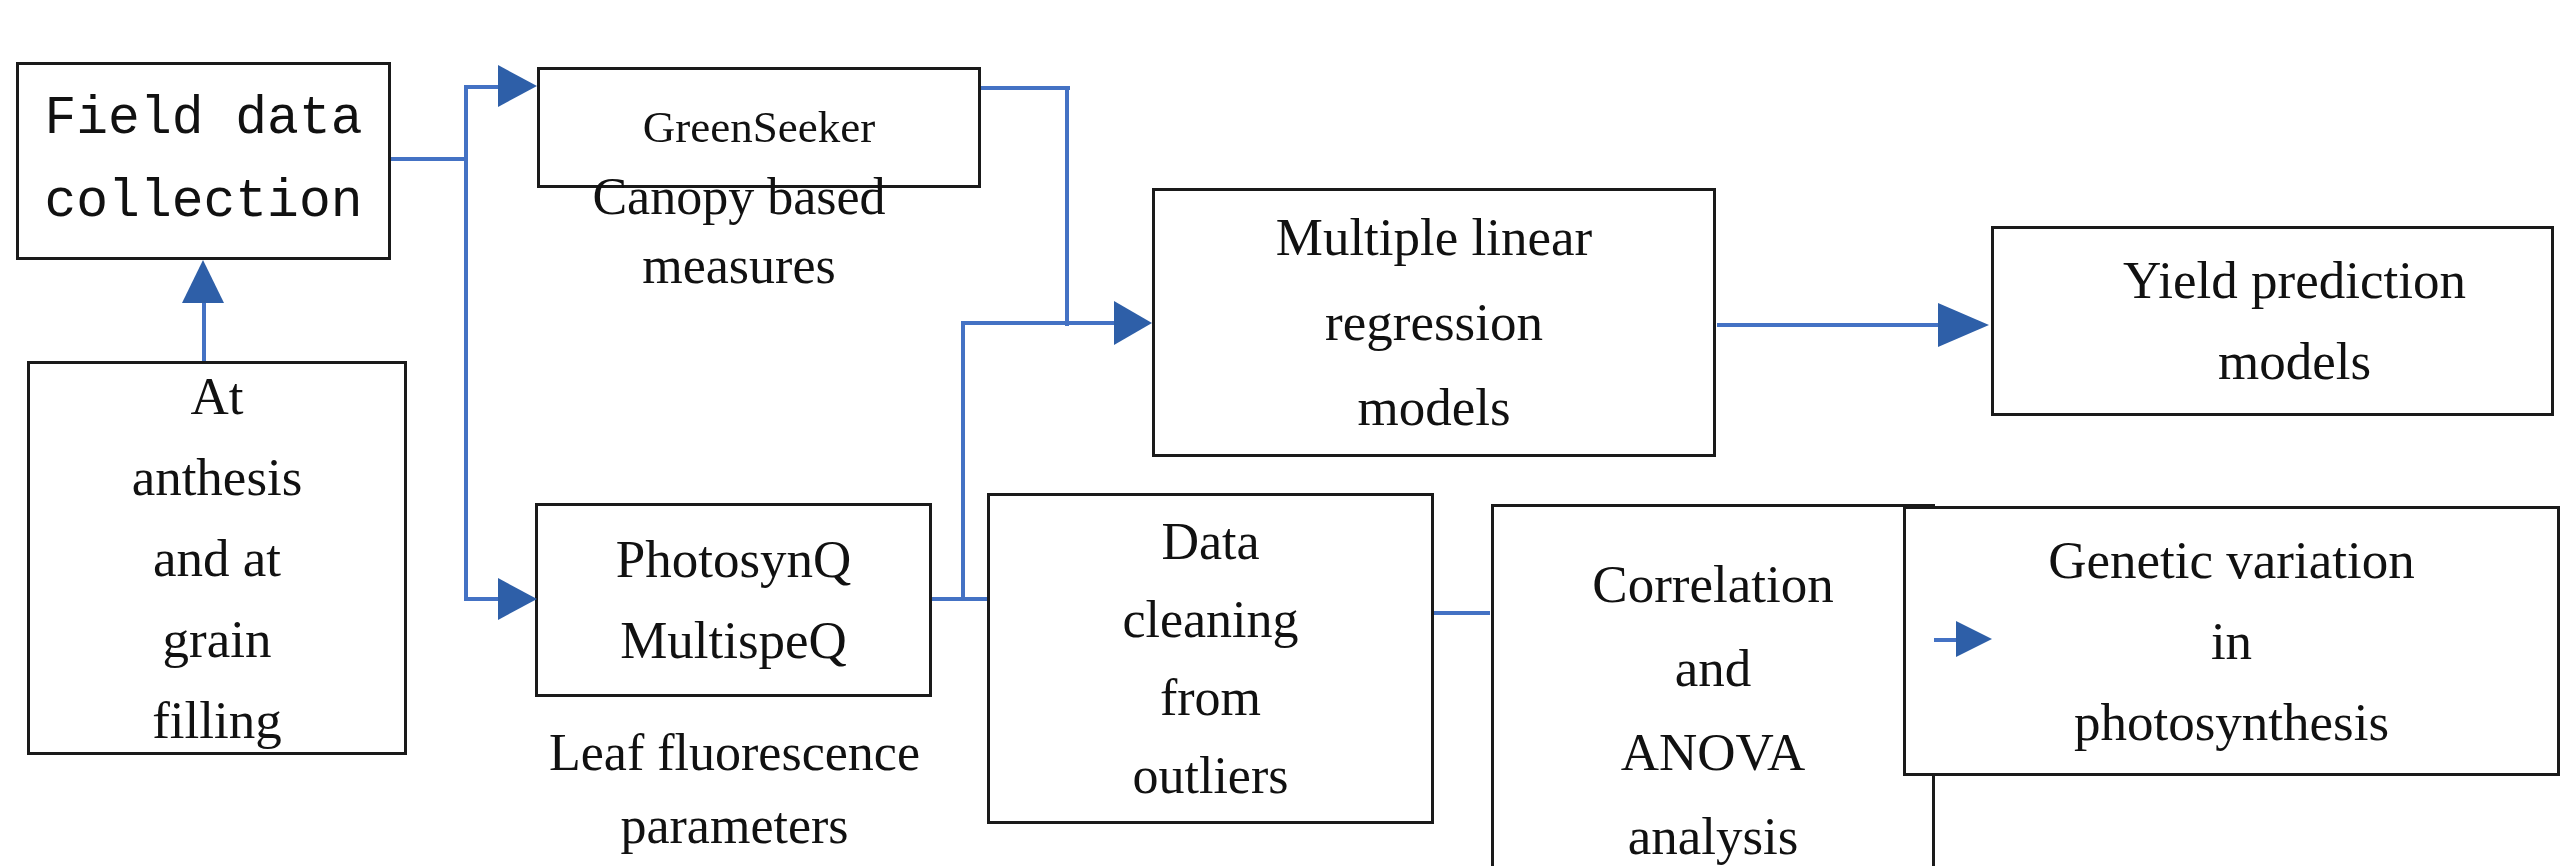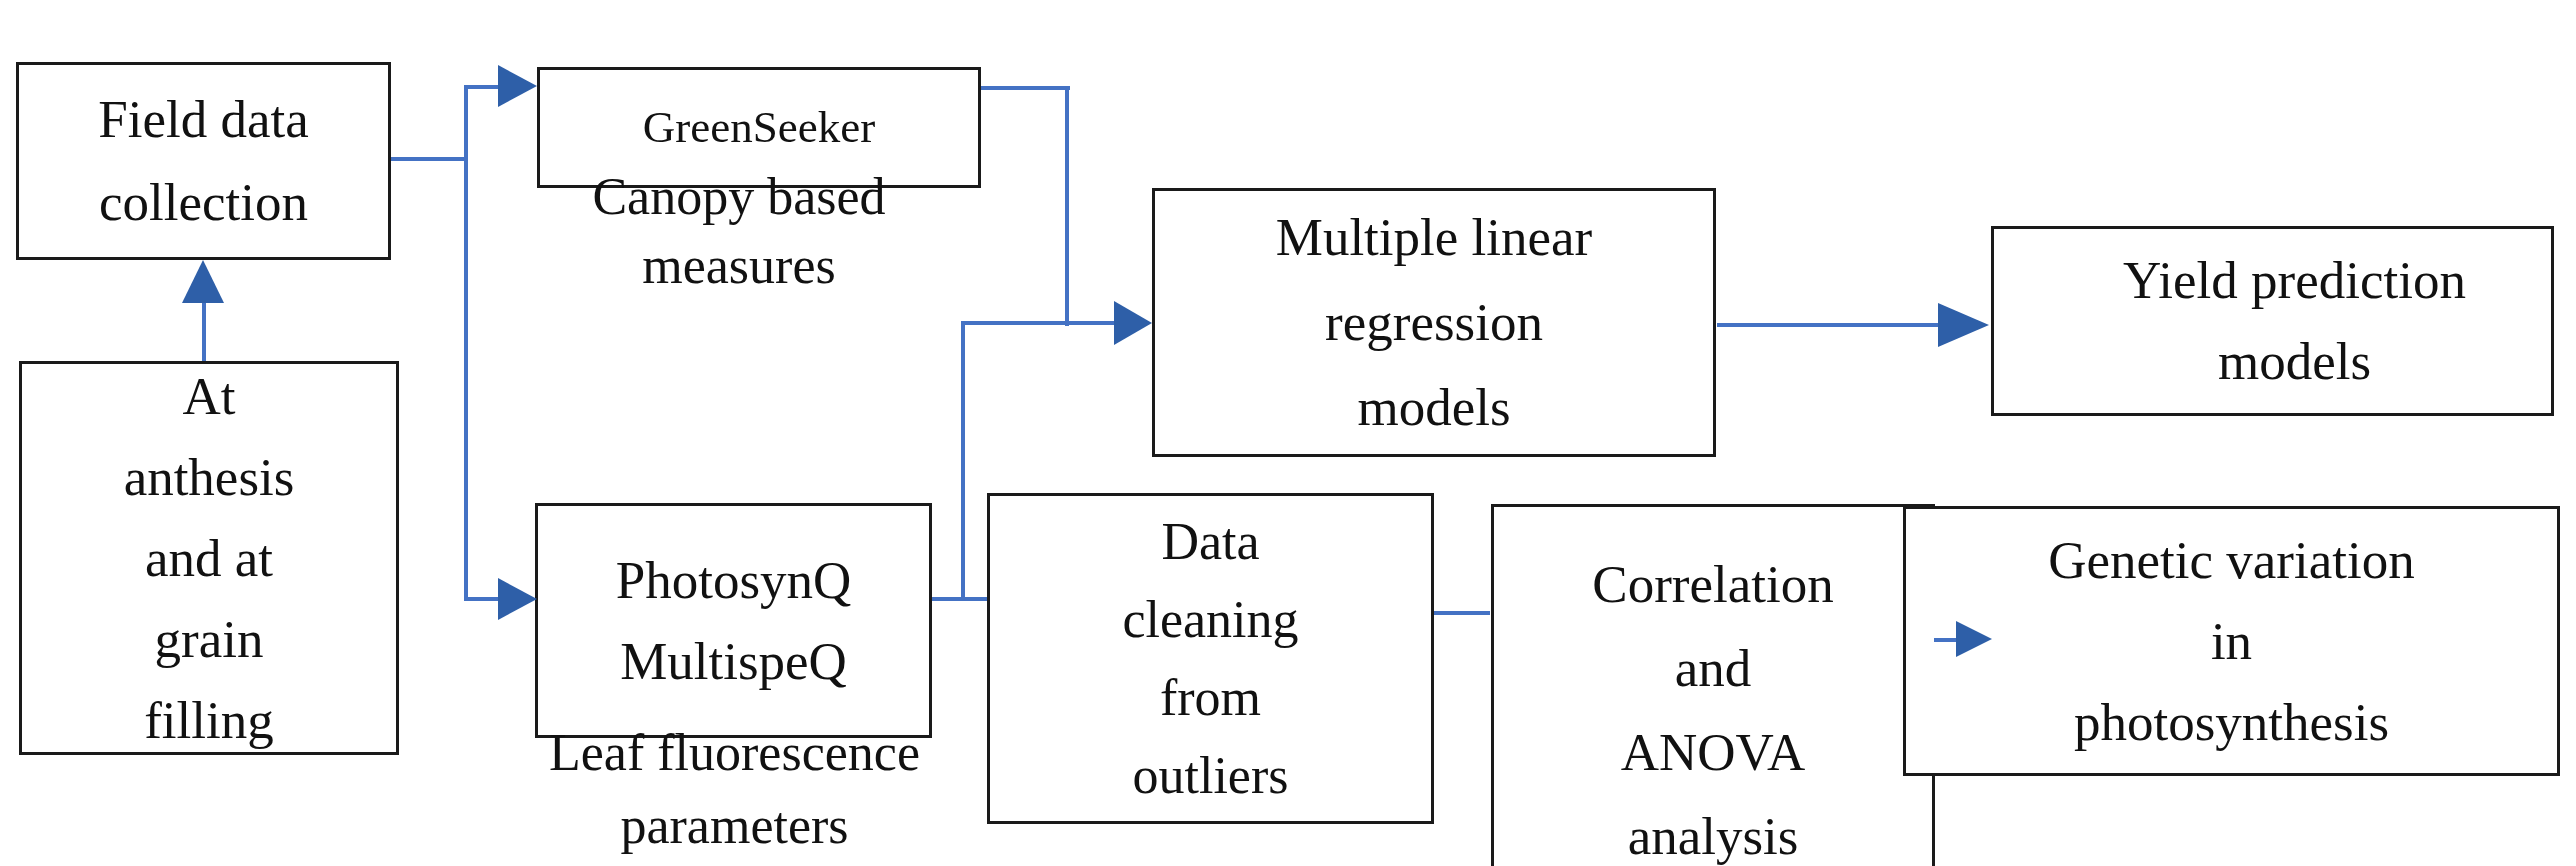--- a/index.html
+++ b/index.html
@@ -32,24 +32,24 @@
     display:flex;align-items:center;justify-content:center;
     text-align:center;
     white-space:pre-line;
   }
   .hline,.vline{position:absolute;background:var(--line);}
   .arr{position:absolute;width:0;height:0;}
   .arr-right{border-top:22px solid transparent;border-bottom:22px solid transparent;border-left:39px solid var(--arrow);}
   .arr-up{border-left:21px solid transparent;border-right:21px solid transparent;border-bottom:43px solid var(--arrow);}
 
   
-  .b-field      {left:16px;  top:62px;  width:375px;height:198px;font-size:53px;line-height:83px;}
-  .b-anthesis   {left:19px;  top:361px; width:380px;height:394px;font-size:53px;line-height:81px;}
+  .b-field      {left:16px;  top:62px;  width:375px;height:198px;font-size:53px;line-height:83px;font-family:Liberation Mono, monospace;}
+  .b-anthesis   {left:27px;  top:361px; width:380px;height:394px;font-size:53px;line-height:81px;}
   .b-greenseeker{left:537px; top:27px;  width:444px;height:121px;font-size:45px;line-height:73px;margin-top:40px;}
-  .b-photosynq  {left:535px; top:503px; width:397px;height:235px;font-size:53px;line-height:81px;}
+  .b-photosynq  {left:535px; top:503px; width:397px;height:194px;font-size:53px;line-height:81px;}
   .b-mlr        {left:1152px;top:188px; width:564px;height:269px;font-size:53px;line-height:85px;}
   .b-yield      {left:1991px;top:226px; width:563px;height:190px;font-size:53px;line-height:81px;padding-left:44px;}
   .b-cleaning   {left:987px;top:493px; width:447px;height:331px;font-size:52px;line-height:78px;}
   .b-correlation{left:1491px;top:504px; width:444px;height:412px;font-size:53px;line-height:84px;}
   .b-genetic    {left:1903px;top:506px; width:657px;height:270px;font-size:53px;line-height:81px;}
 
   .l-canopy{left:497px;top:158px;width:484px;height:145px;font-size:52px;line-height:69px;}
   .l-leaf  {left:472px;top:714px;width:525px;height:149px;font-size:52px;line-height:73px;}
 
   

